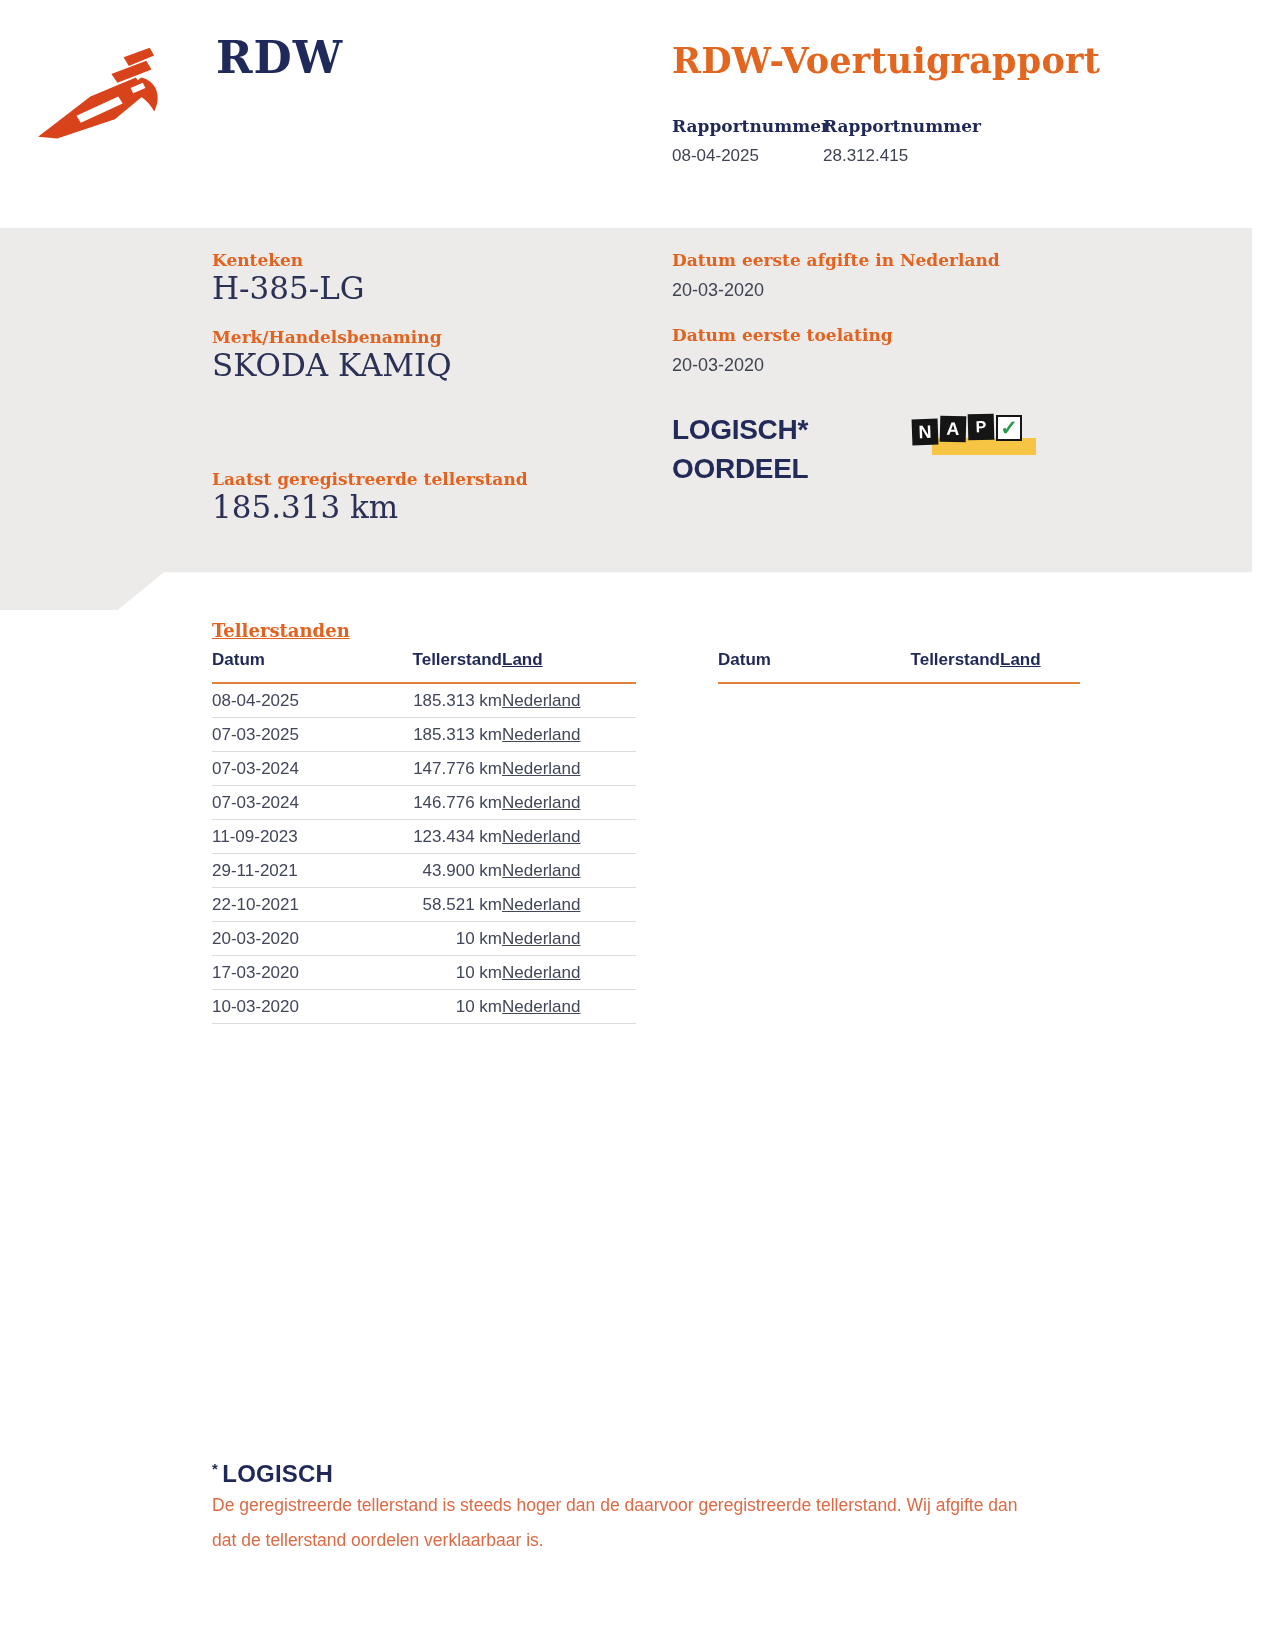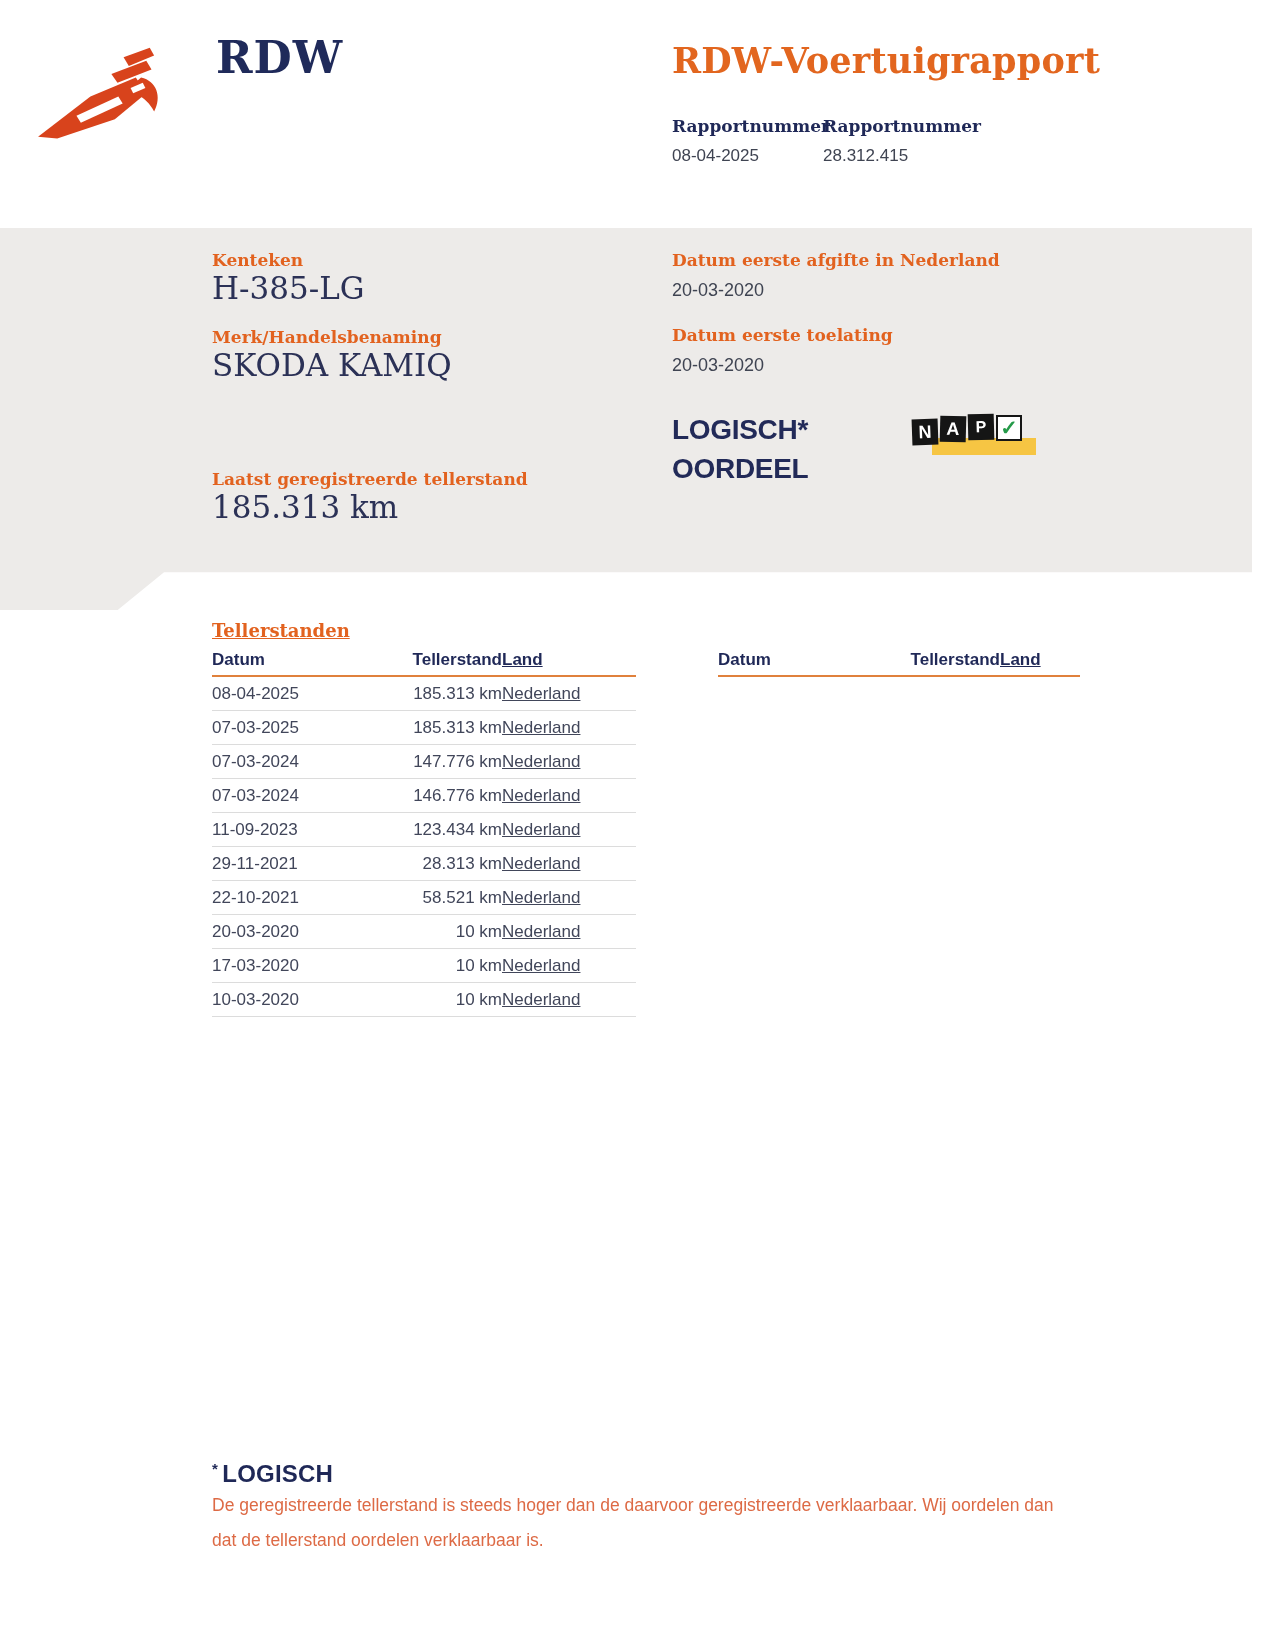--- a/index.html
+++ b/index.html
@@ -39,21 +39,21 @@
   .nap-check{position:absolute;left:84px;top:1px;width:26px;height:26px;background:#ffffff;
              border:2px solid #151515;box-sizing:border-box;display:flex;align-items:center;
              justify-content:center;color:#259A49;font-size:21px;font-weight:bold;}
 
   
   .section-title{position:absolute;left:212px;top:620px;font-family:"DejaVu Serif",serif;
                  font-weight:bold;font-size:18px;color:#E2621F;text-decoration:underline;}
   .otable{position:absolute;top:650px;}
   .t1{left:212px;width:424px;} .t2{left:718px;width:362px;}
   .thead{display:flex;font-weight:bold;font-size:17px;color:#1F2857;
-         padding-bottom:5px;border-bottom:2px solid #E0813C;}
+         padding-bottom:12px;border-bottom:2px solid #E0813C;}
   .trow{display:flex;align-items:center;height:33px;font-size:17px;color:#41465A;
         border-bottom:1px solid #DCDCDC;}
   .cd{width:150px;text-align:left;}
   .ct{width:140px;text-align:right;}
   .t2 .ct{width:132px;}
   .cl{flex:1;text-decoration:underline;}
 
   
   .fn-title{position:absolute;left:212px;top:1444px;color:#1F2857;margin-top:16px;}
   .fn-title .ast{font-size:15px;vertical-align:8px;font-weight:bold;}
@@ -139,21 +139,21 @@
       <span class="ct">146.776 km</span>
       <span class="cl">Nederland</span>
     </div>
     <div class="trow">
       <span class="cd">11-09-2023</span>
       <span class="ct">123.434 km</span>
       <span class="cl">Nederland</span>
     </div>
     <div class="trow">
       <span class="cd">29-11-2021</span>
-      <span class="ct">28.313 km</span>
+      <span class="ct">43.900 km</span>
       <span class="cl">Nederland</span>
     </div>
     <div class="trow">
       <span class="cd">22-10-2021</span>
       <span class="ct">58.521 km</span>
       <span class="cl">Nederland</span>
     </div>
     <div class="trow">
       <span class="cd">20-03-2020</span>
       <span class="ct">10 km</span>
@@ -177,17 +177,17 @@
       <span class="ct">Tellerstand</span>
       <span class="cl">Land</span>
     </div>
   </div>
 
   <div class="fn-title">
     <span class="ast">*</span>
     <span class="word">LOGISCH</span>
   </div>
   <div class="fn-text">
-    <div>De geregistreerde tellerstand is steeds hoger dan de daarvoor geregistreerde verklaarbaar. Wij oordelen dan</div>
+    <div>De geregistreerde tellerstand is steeds hoger dan de daarvoor geregistreerde tellerstand. Wij afgifte dan</div>
     <div>dat de tellerstand oordelen verklaarbaar is.</div>
   </div>
 
 </div>
 
 </body></html>

